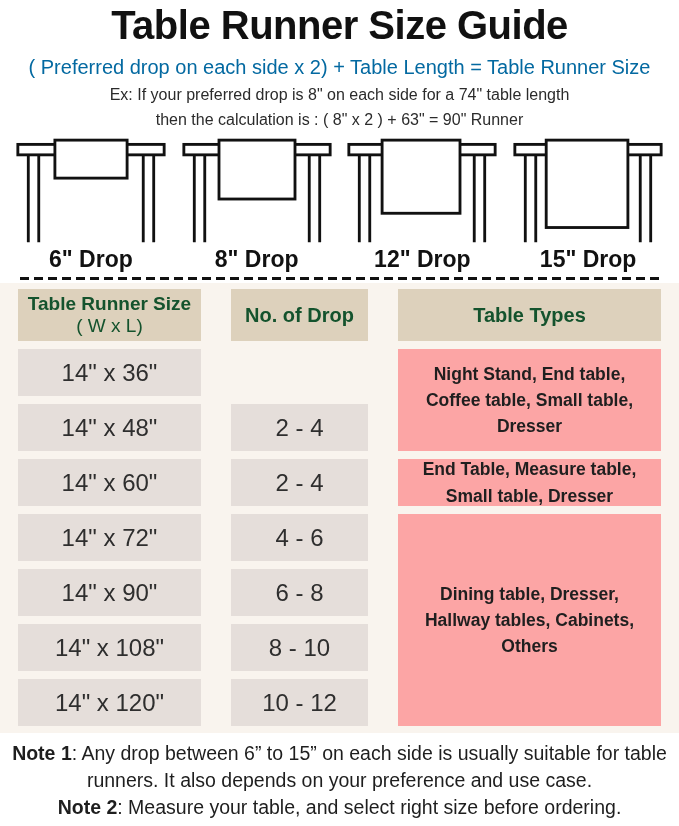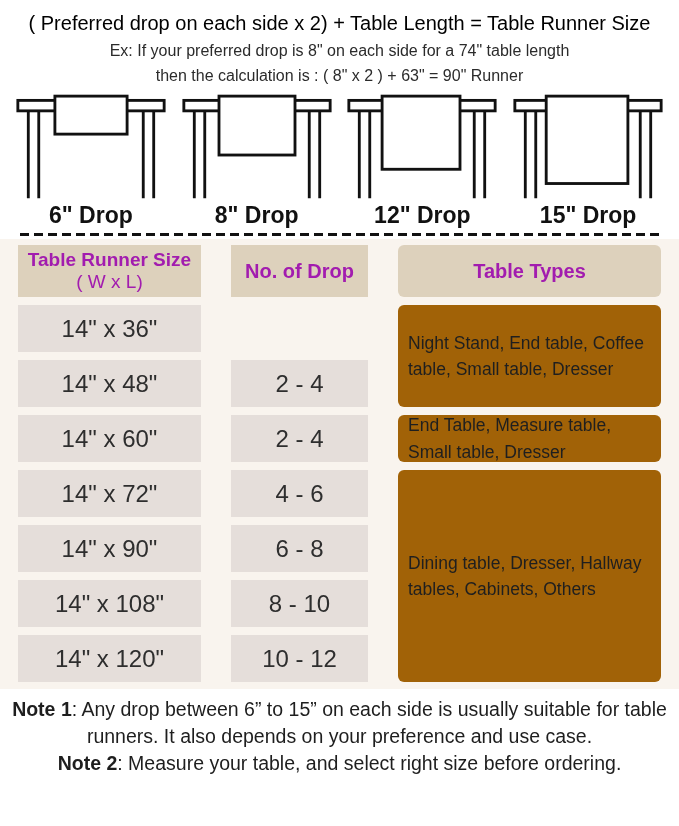--- a/index.html
+++ b/index.html
@@ -19,21 +19,21 @@
   .hdr h1 {
     font-size: 40px;
     font-weight: 700;
     letter-spacing: -0.5px;
     line-height: 1.1;
     color: #111111;
   }
   .hdr .formula {
     margin-top: 7px;
     font-size: 20px;
-    color: #000000;
+    color: #0369a1;
     line-height: 1.3;
   }
   .hdr .example {
     margin-top: 5px;
     font-size: 16px;
     color: #2b2b2b;
     line-height: 1.25;
   }
 
   
@@ -69,52 +69,52 @@
   }
   .size-table {
     display: grid;
     grid-template-columns: 183px 137px 1fr;
     grid-template-rows: 52px repeat(7, 47px);
     column-gap: 30px;
     row-gap: 8px;
   }
   .c1 { grid-column: 1; }
   .c2 { grid-column: 2; }
-  .c3 { grid-column: 3; border-radius: 6px; }
+  .c3 { grid-column: 3; }
   .thead {
     background: #ddd1bc;
     display: flex;
     flex-direction: column;
     align-items: center;
     justify-content: center;
     text-align: center;
     font-weight: 700;
     font-size: 20px;
-    color: #a21caf;
+    color: #14532d;
   }
   .thead .h-line1 { font-size: 19px; font-weight: 700; line-height: 1.15; }
   .thead .h-line2 { font-size: 19px; font-weight: 400; line-height: 1.15; }
   .cell {
     background: #e5deda;
     display: flex;
     align-items: center;
     justify-content: center;
     text-align: center;
     font-size: 24px;
     font-weight: 400;
     color: #2e2e2e;
   }
   .type-cell {
-    background: #a16207;
+    background: #fca5a5;
     display: flex;
     align-items: center;
     justify-content: center;
-    text-align: left;
+    text-align: center;
     font-size: 17.5px;
-    font-weight: 400;
+    font-weight: 700;
     color: #1f1f1f;
     line-height: 1.5;
     padding: 4px 10px;
   }
   .tg1 { grid-row: 2 / 4; }
   .tg2 { grid-row: 4 / 5; }
   .tg3 { grid-row: 5 / 9; }
 
   
   .notes {
@@ -127,20 +127,21 @@
   }
   .notes b { font-weight: 700; }
   .notes p + p { margin-top: 0; }
 </style>
 </head>
 <body>
 
 <div class="page">
 
   <div class="hdr">
+    <h1>Table Runner Size Guide</h1>
     <p class="formula">( Preferred drop on each side x 2) + Table Length = Table Runner Size</p>
     <p class="example">Ex: If your preferred drop is 8" on each side for a 74" table length</p>
     <p class="example">then the calculation is : ( 8" x 2 ) + 63" = 90" Runner</p>
   </div>
 
   <div class="drops">
 
     <div class="drop-fig">
       <svg width="152" height="110" viewBox="0 0 160 110">
         <line x1="14" y1="17" x2="14" y2="110" stroke="#111" stroke-width="3"></line>

